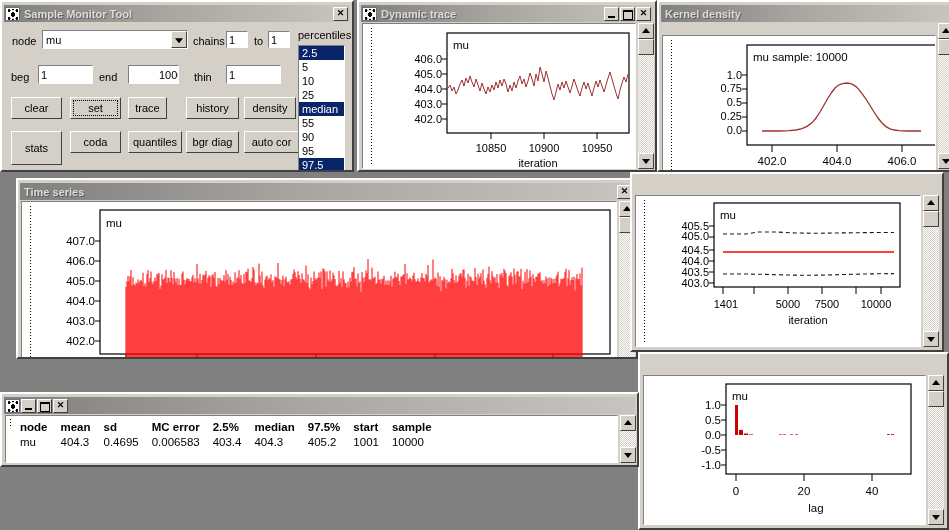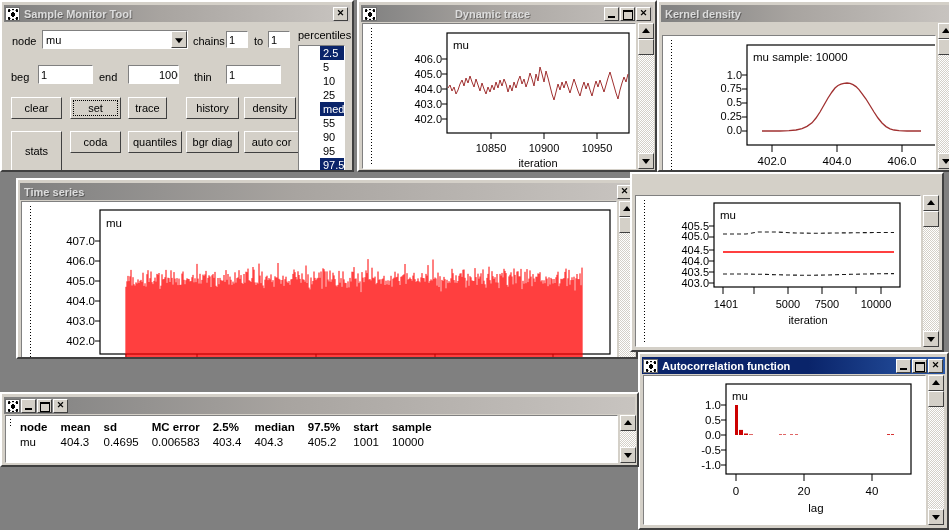--- a/index.html
+++ b/index.html
@@ -248,52 +248,52 @@
     <div class="btn" style="left:124px; top:74px; width:39px; height:22px;">
       <span>trace</span>
     </div>
     <div class="btn" style="left:182px; top:74px; width:53px; height:22px;">
       <span>history</span>
     </div>
     <div class="btn" style="left:240px; top:74px; width:52px; height:22px;">
       <span>density</span>
     </div>
 
-    <div class="btn" style="left:7px; top:108px; width:51px; height:40px;">
+    <div class="btn" style="left:7px; top:108px; width:51px; height:34px;">
       <span>stats</span>
     </div>
     <div class="btn" style="left:66px; top:108px; width:51px; height:22px;">
       <span>coda</span>
     </div>
     <div class="btn" style="left:124px; top:108px; width:54px; height:22px;">
       <span>quantiles</span>
     </div>
     <div class="btn" style="left:182px; top:108px; width:53px; height:22px;">
       <span>bgr diag</span>
     </div>
     <div class="btn" style="left:240px; top:108px; width:55px; height:22px;">
       <span>auto cor</span>
     </div>
 
     <span class="lbl" style="position:absolute; left:294px; top:6px;">percentiles</span>
-    <div class="listbox" style="left:294px; top:22px; width:47px; height:134px;padding-left:21px;">
+    <div class="listbox" style="left:294px; top:22px; width:47px; height:134px;">
       <div class="li sel">2.5</div>
       <div class="li">5</div>
       <div class="li">10</div>
       <div class="li">25</div>
       <div class="li sel">median</div>
       <div class="li">55</div>
       <div class="li">90</div>
       <div class="li">95</div>
       <div class="li sel">97.5</div>
     </div>
   </div>
 </div>
 
-<div class="win" style="left:357px; top:0px; width:300px; height:172px;text-align:center;">
+<div class="win" style="left:357px; top:0px; width:300px; height:172px;">
   <div class="titlebar">
     <span class="wicon"></span>
     <span class="title-text">Dynamic trace</span>
     <span class="sysbtns">
       <span class="sysbtn min">
           <span class="g"></span>
         </span>
       <span class="sysbtn max">
           <span class="g"></span>
         </span>
@@ -498,35 +498,20 @@
   </div>
   <div class="vscroll" style="left:291px; top:21px; width:16px; height:152px;">
     <div class="sb-arrow up"></div>
     <div class="sb-thumb"></div>
     <div class="sb-track"></div>
     <div class="sb-arrow down"></div>
   </div>
 </div>
 
 <div class="win" style="left:638px; top:352px; width:311px; height:178px;">
-  <div class="titlebar active">
-    <span class="wicon"></span>
-    <span class="title-text">Autocorrelation function</span>
-    <span class="sysbtns">
-      <span class="sysbtn min">
-          <span class="g"></span>
-        </span>
-      <span class="sysbtn max">
-          <span class="g"></span>
-        </span>
-      <span class="sysbtn close">
-          <span class="g"></span>
-        </span>
-    </span>
-  </div>
   <div class="plotpanel" style="left:3px; top:21px; width:283px; height:150px;">
     <svg width="283" height="150" viewBox="0 0 283 150">
       <rect x="82" y="8" width="185" height="90" fill="#fff" stroke="#000" stroke-width="1.2"></rect>
       <text x="88" y="24" font-size="11.5" fill="#000">mu</text>
       <g font-size="11.5" fill="#000" text-anchor="end">
         <text x="77" y="33">1.0</text>
         <text x="77" y="48">0.5</text>
         <text x="77" y="63">0.0</text>
         <text x="77" y="78">-0.5</text>
         <text x="77" y="93">-1.0</text>

